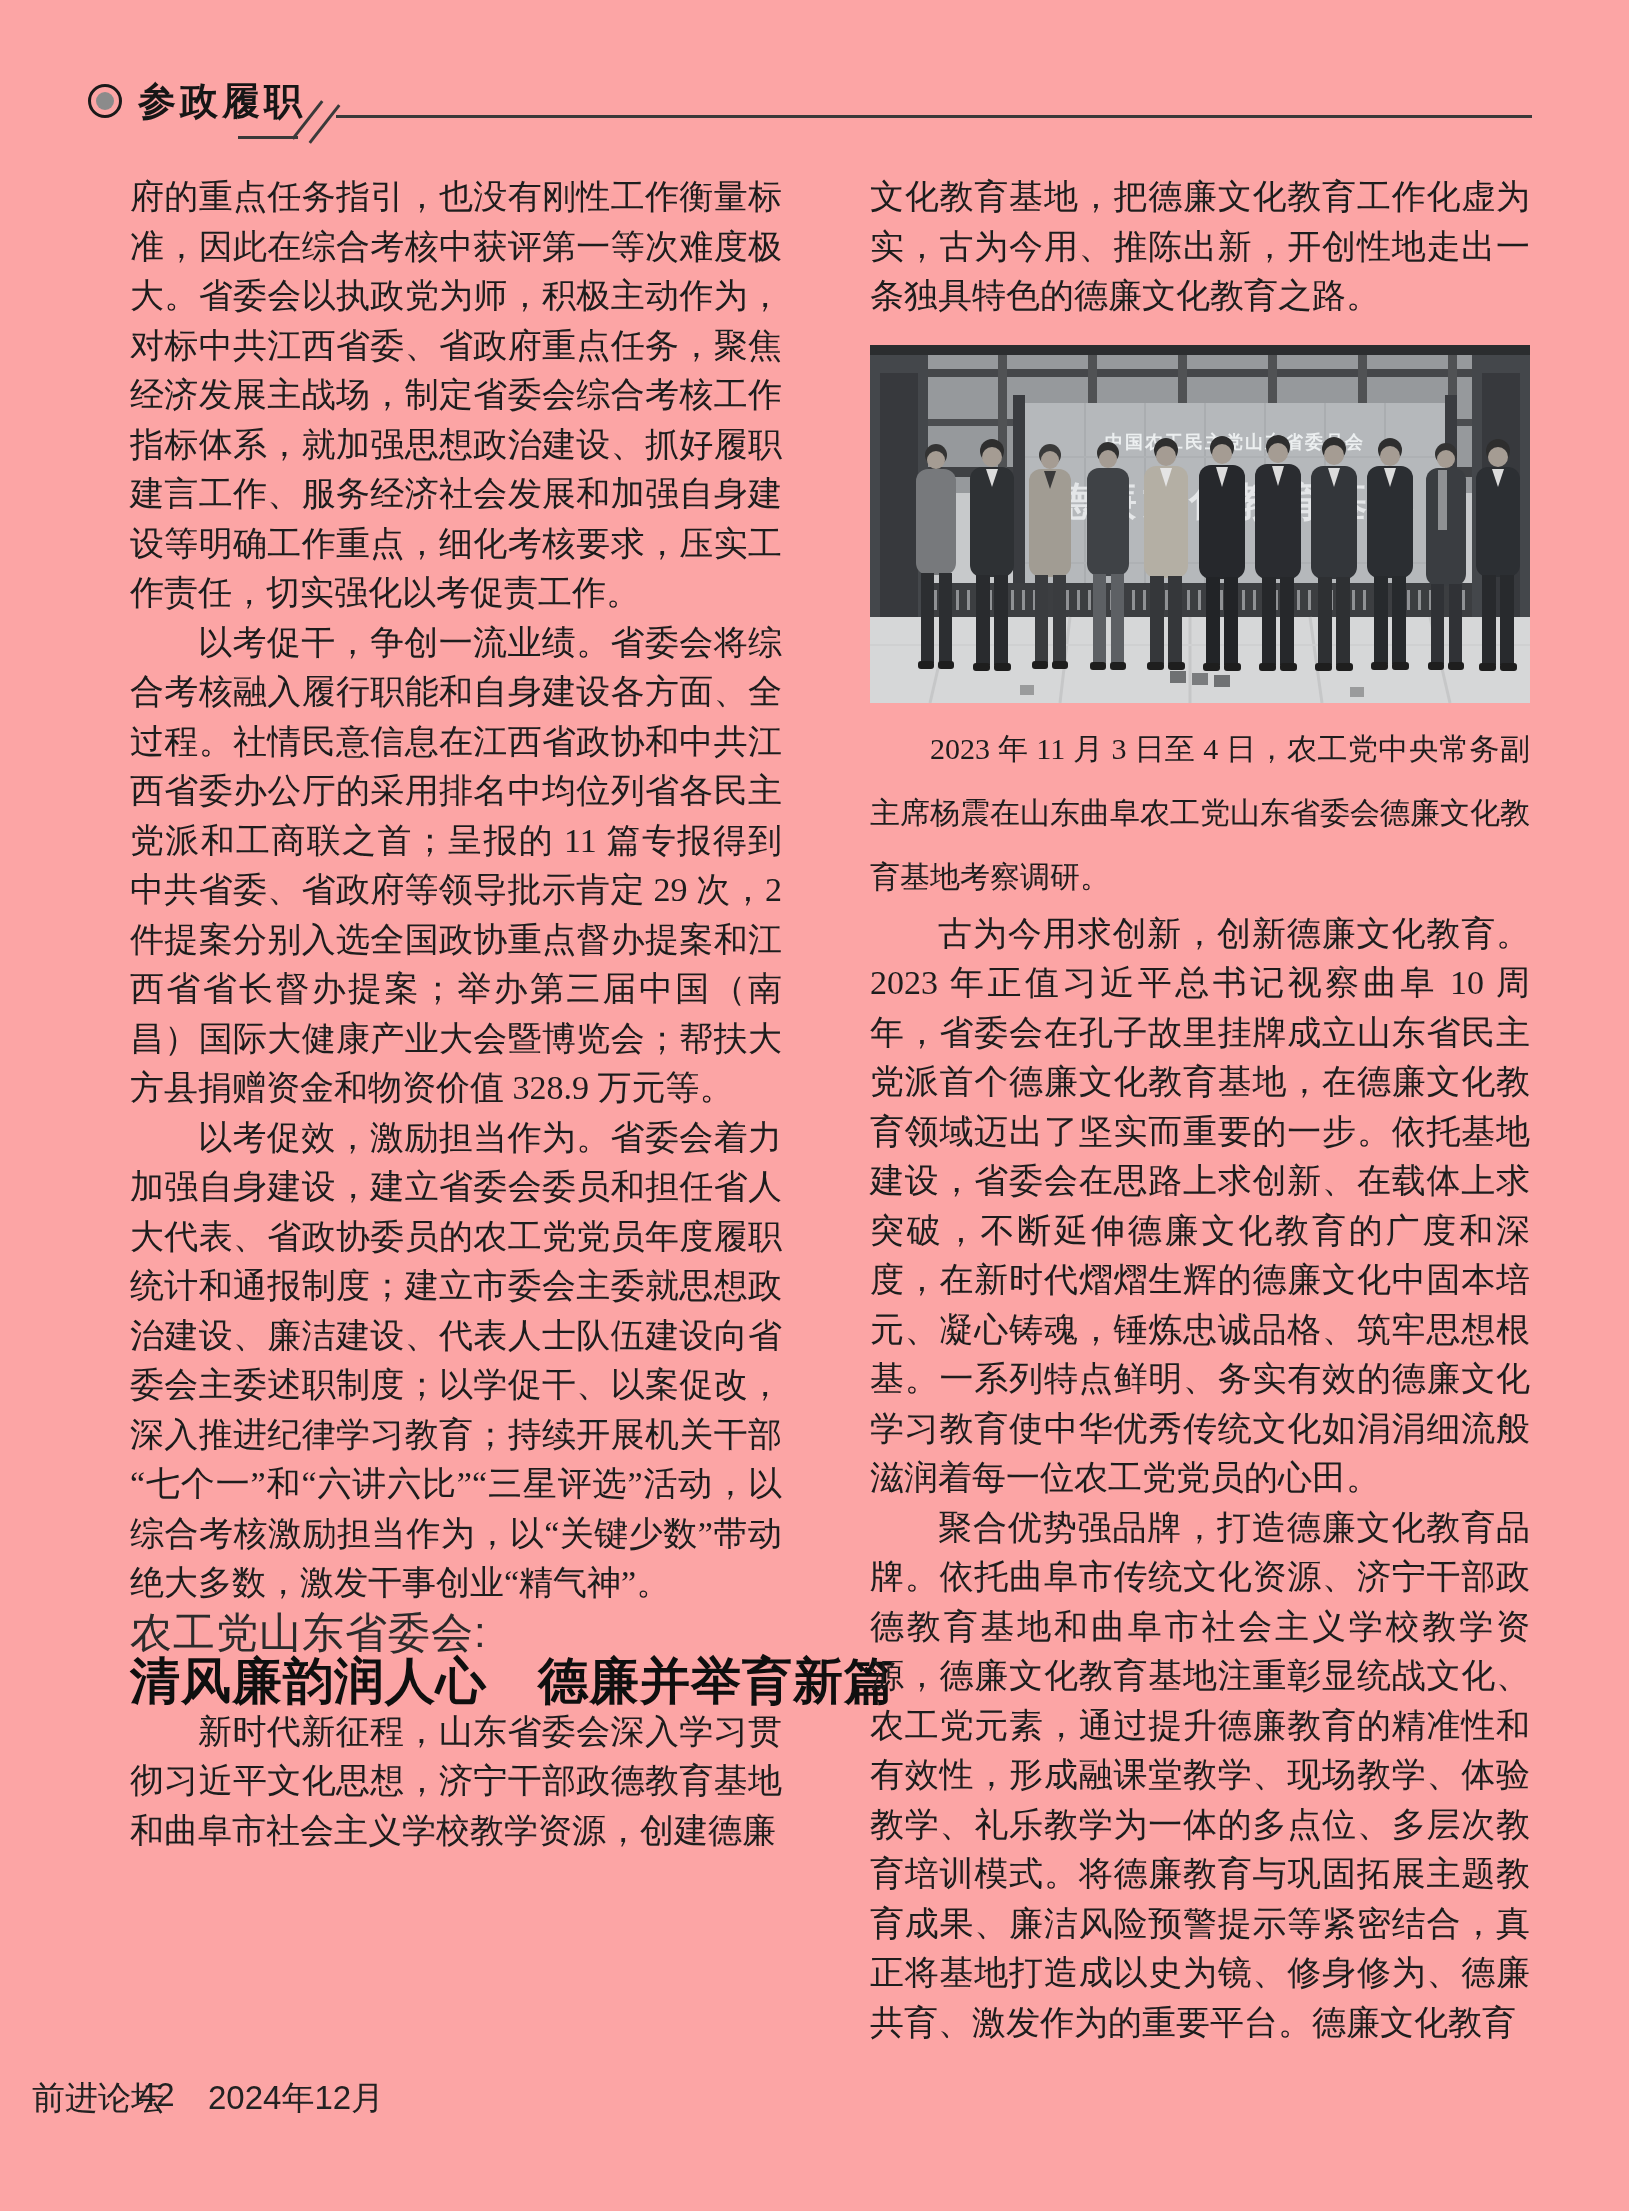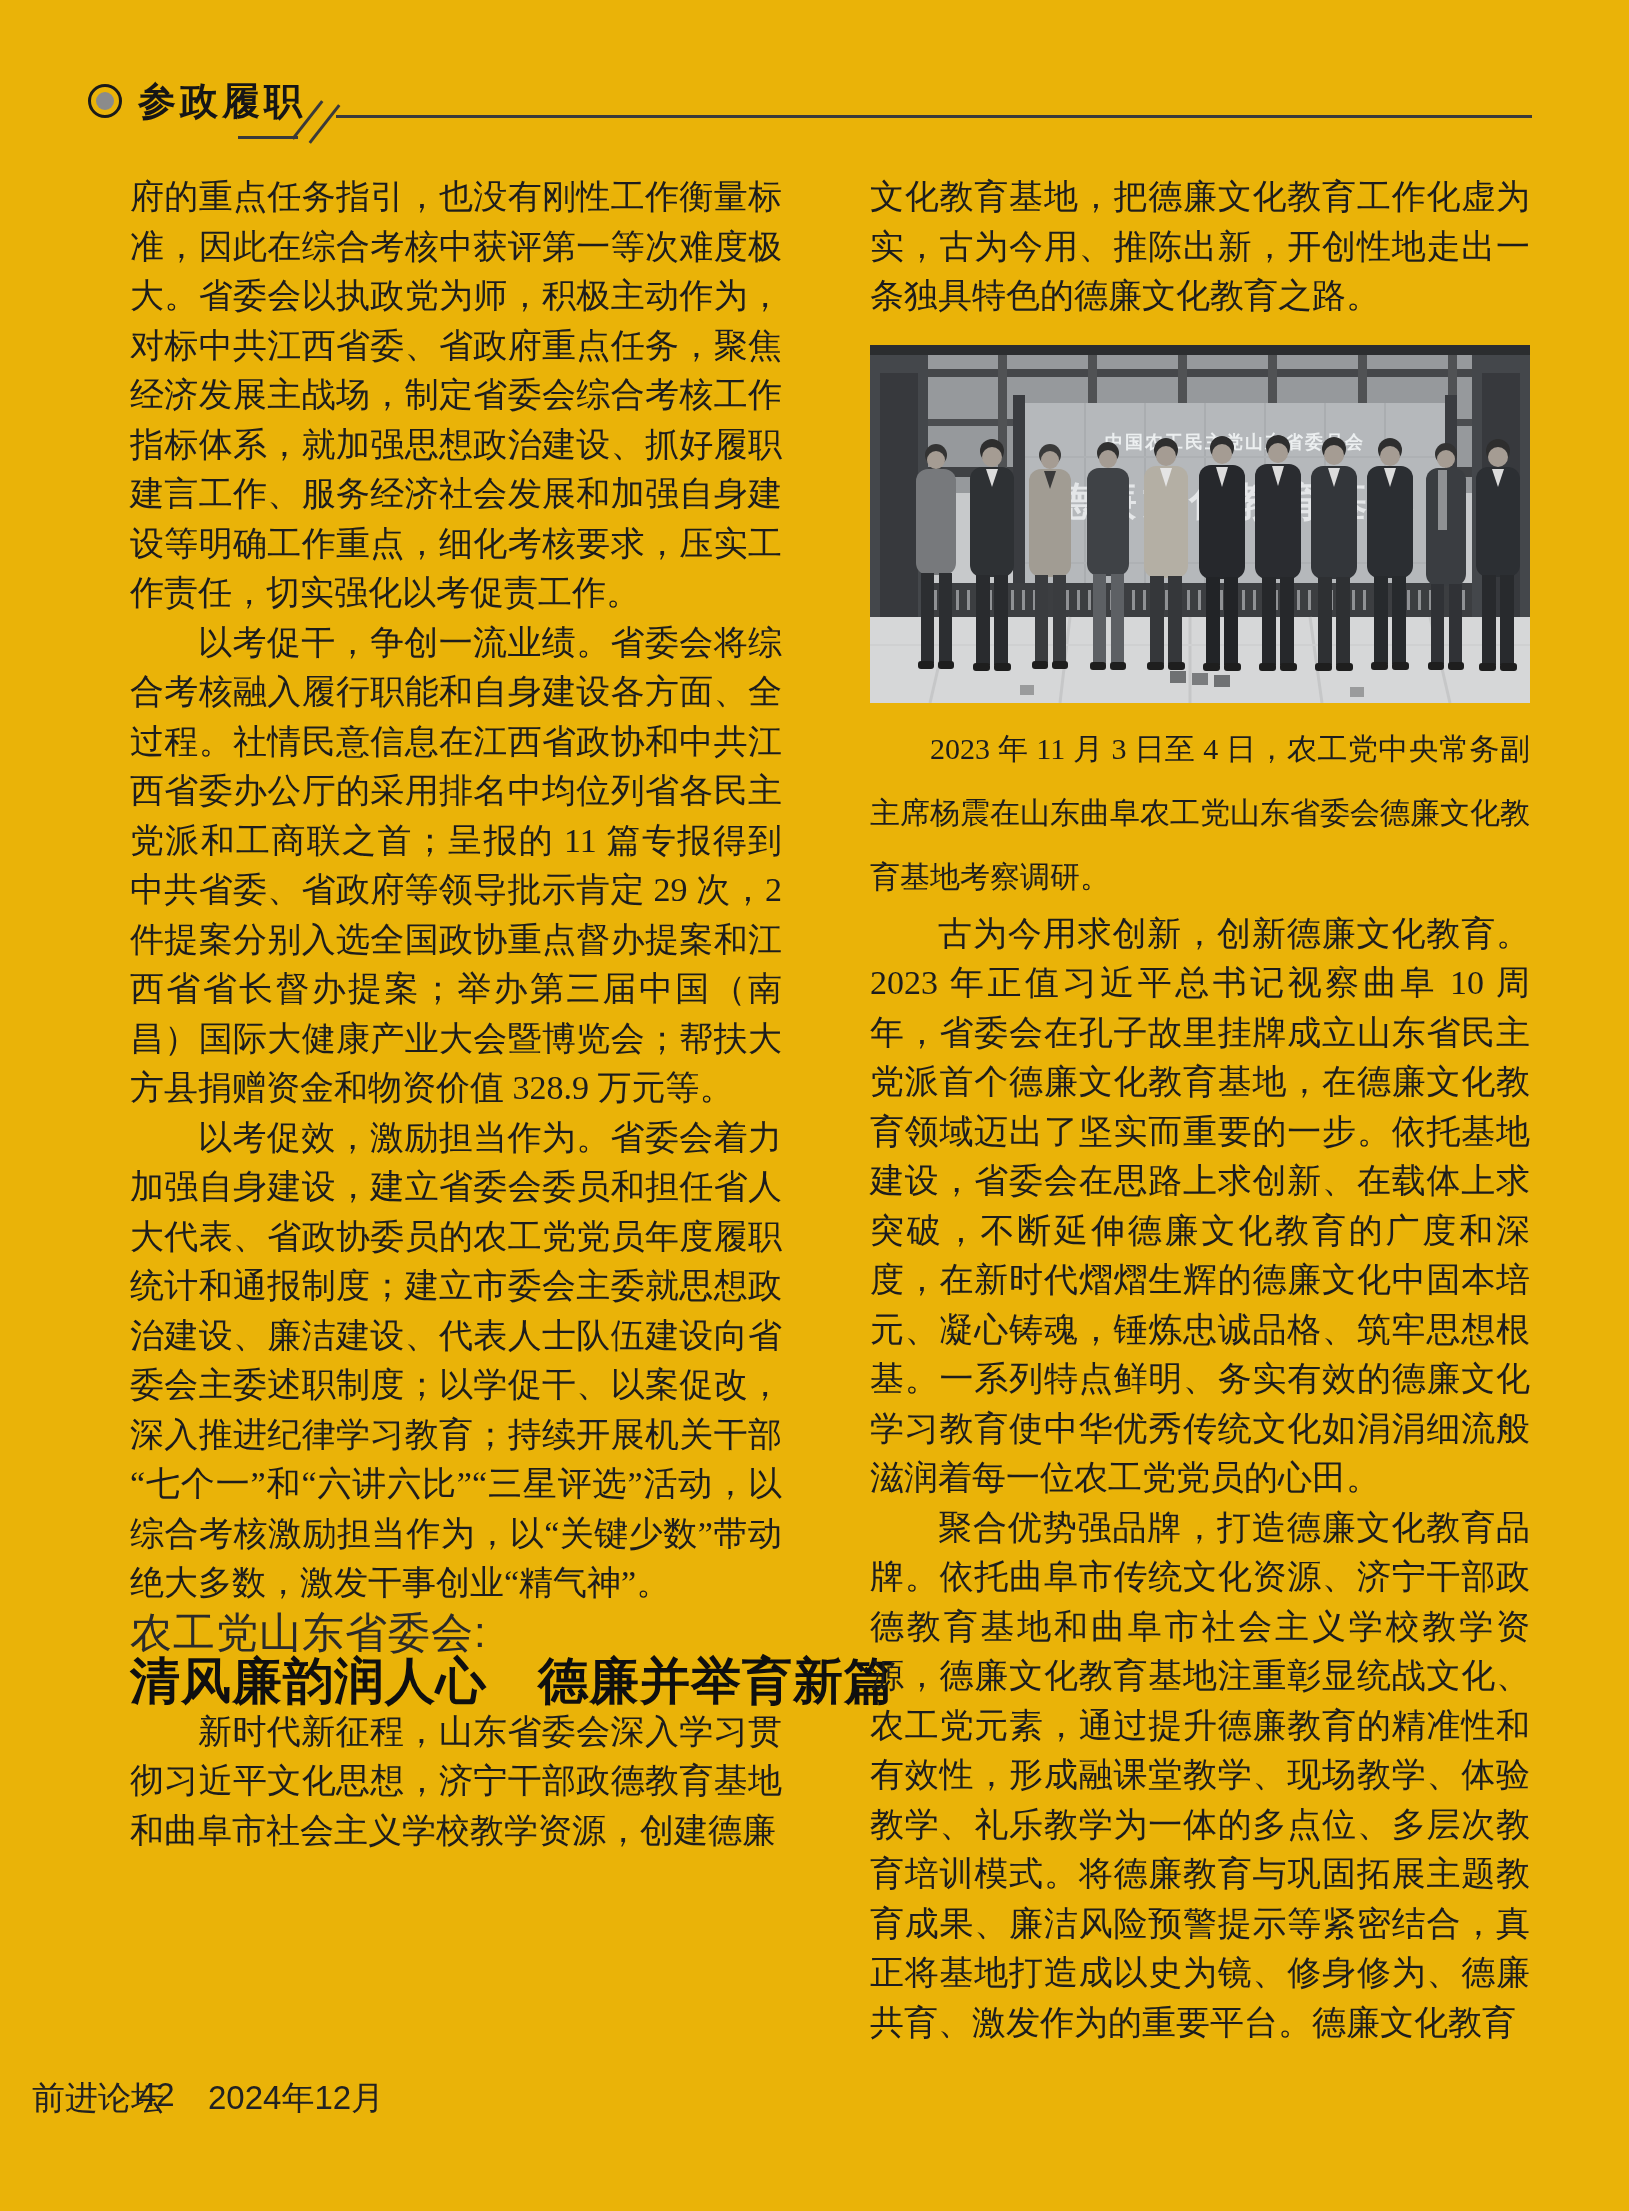--- a/index.html
+++ b/index.html
@@ -1,19 +1,19 @@
 <!DOCTYPE html>
 <html lang="zh"><head>
 <meta charset="utf-8">
 <style>
   html,body{margin:0;padding:0;background:#e9e9e9;}
   .page{
     position:relative;
     width:1629px;height:2211px;
-    background:#eab308;
+    background:#fca5a5;
     margin:0 auto;
     overflow:hidden;
     font-family:"Liberation Serif", serif;
     color:#1d1d1d;
   }
   
   .hdr-dot{
     position:absolute;left:88px;top:84px;width:34px;height:34px;
     border:3px solid #1a1a1a;border-radius:50%;
     display:flex;align-items:center;justify-content:center;

